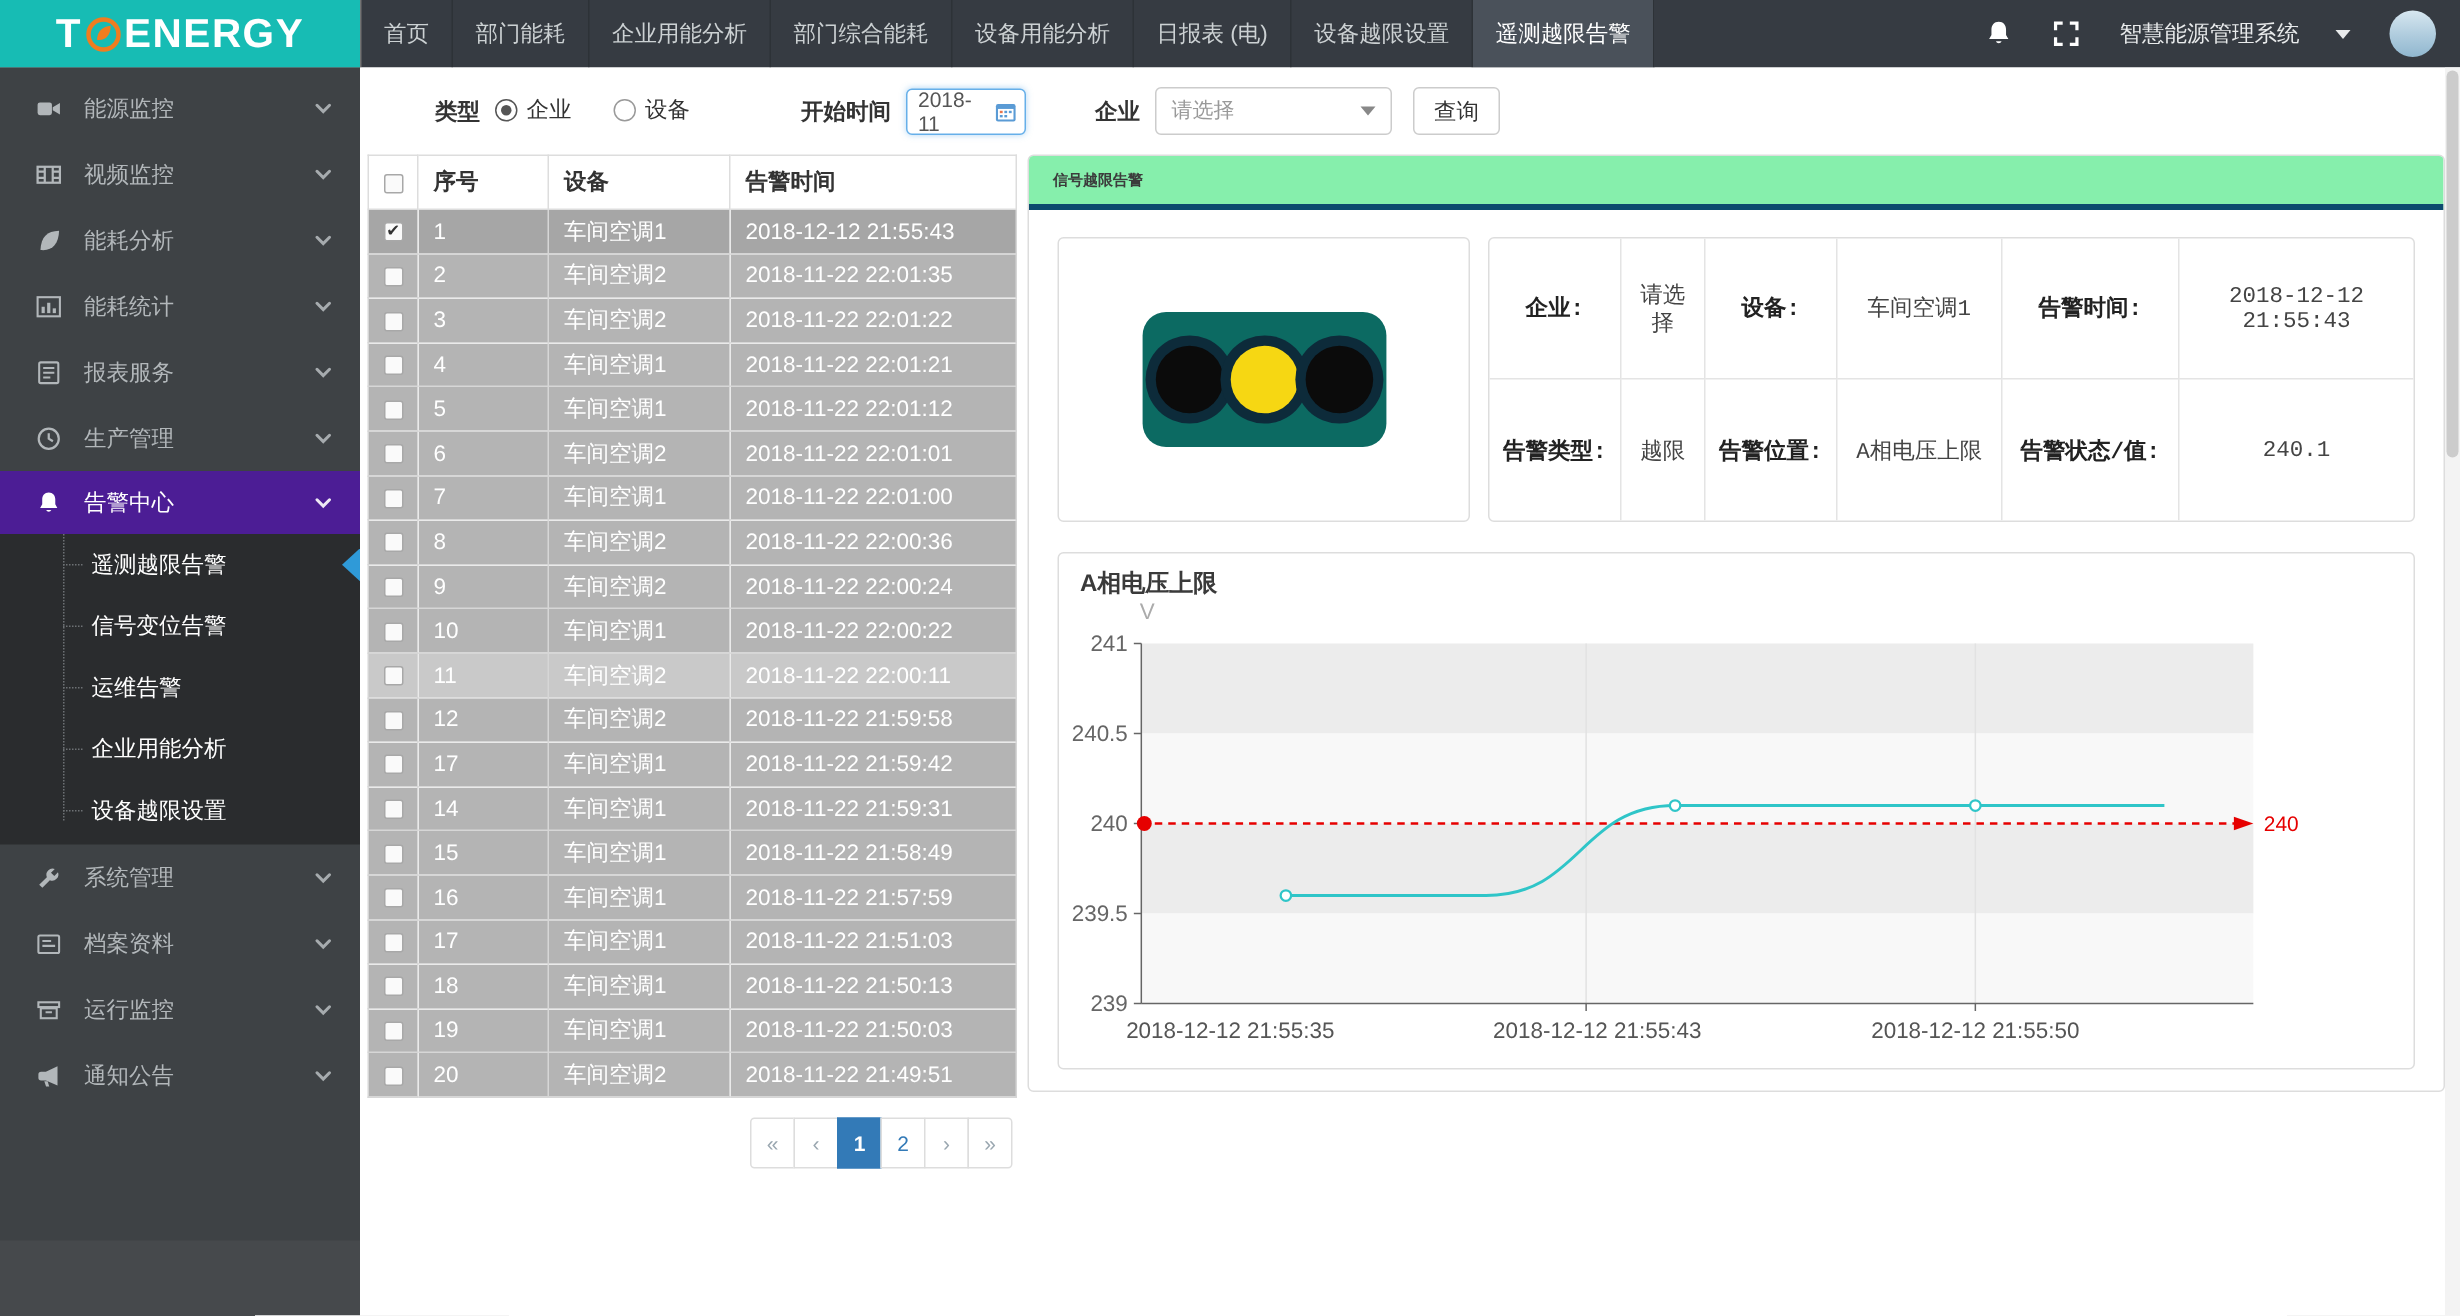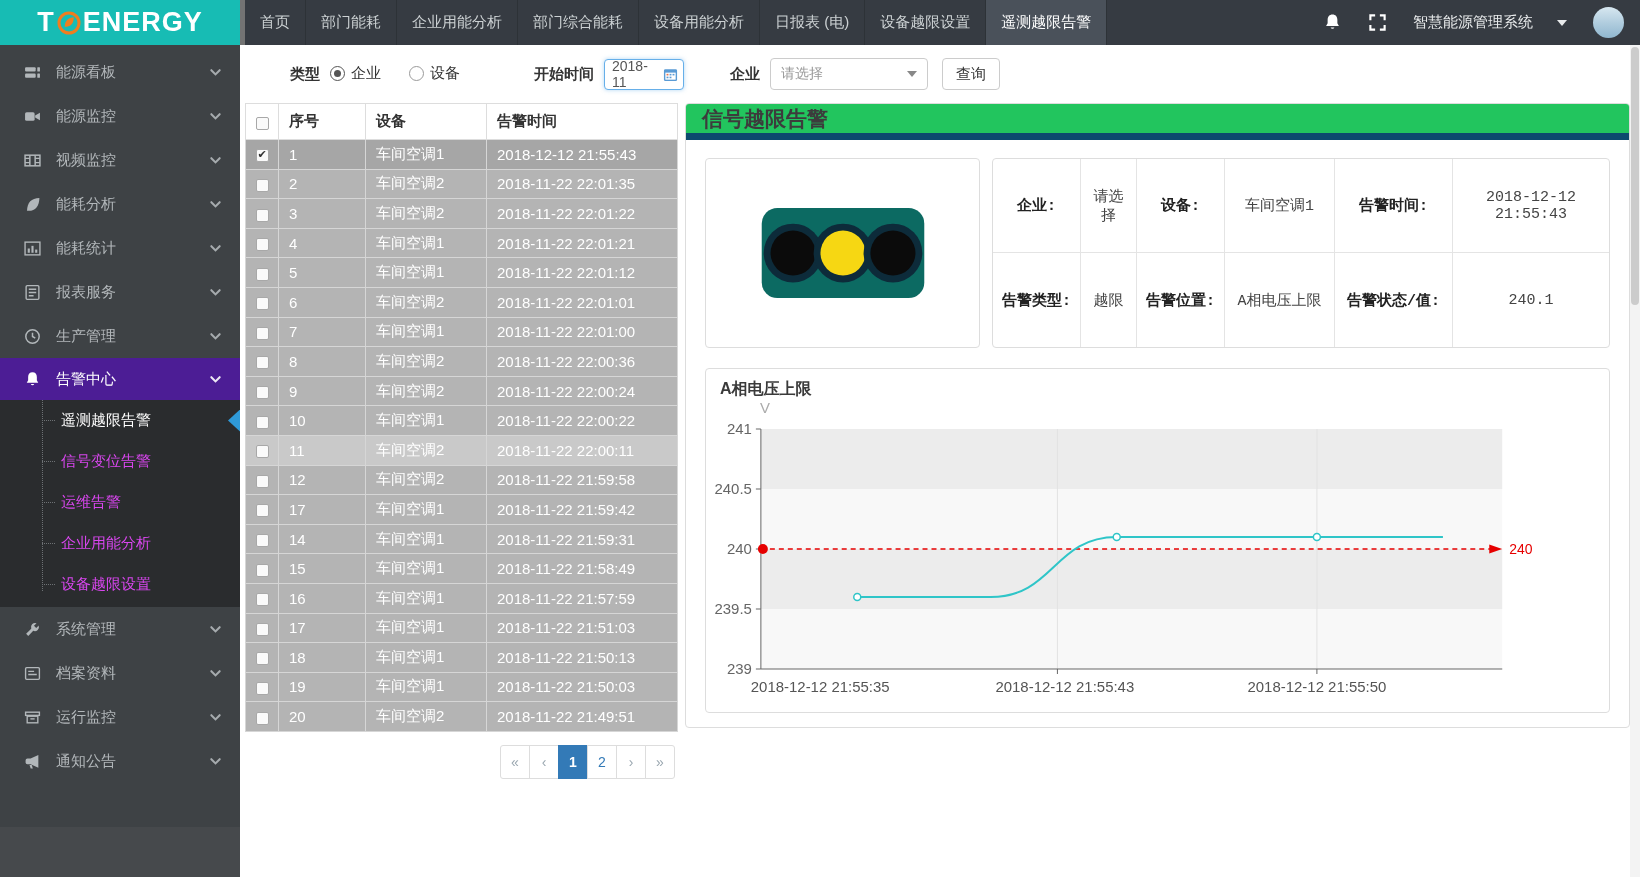--- a/index.html
+++ b/index.html
@@ -8,42 +8,42 @@
          font-family:"Liberation Sans", sans-serif; }
 
   
   .topbar { position:absolute; top:0; left:0; right:0; height:45px; background:#363b42; display:flex; align-items:stretch; }
   .logo { width:240px; background:#17bcb4; color:#fff; display:flex; align-items:center; justify-content:center;
           font-size:27px; font-weight:bold; letter-spacing:1px; flex:none; }
   .logo .badge { width:24px; height:24px; margin:0 2px; display:inline-flex; }
   .topnav { display:flex; align-items:stretch; }
   .nav-item { display:flex; align-items:center; padding:0 15px; color:#ccd1d3; font-size:15px;
               border-right:1px solid #2d3237; cursor:pointer; white-space:nowrap; }
-  .nav-item:first-child { border-left:5px solid #737373; }
+  .nav-item:first-child { border-left:1px solid #737373; }
   .nav-item.active { background:#4a515a; color:#fff; }
   .topbar-right { margin-left:auto; display:flex; align-items:center; gap:26px; padding-right:16px; color:#fff; }
   .tb-icon { width:19px; height:19px; display:inline-flex; color:#fff; cursor:pointer; }
   .tb-icon svg { width:100%; height:100%; }
   .sysmenu { display:flex; align-items:center; gap:24px; color:#e9ebec; font-size:15px; cursor:pointer; }
   .caret { width:0; height:0; border-left:5px solid transparent; border-right:5px solid transparent; border-top:6px solid #e9ebec; }
   .caret.gray { border-top-color:#888; }
   .avatar { width:31px; height:31px; border-radius:50%; background:linear-gradient(180deg,#d7e7f0 0%,#aecbdd 55%,#90b7cf 100%); cursor:pointer; }
 
   
   .sidebar { position:absolute; left:0; top:45px; width:240px; bottom:0; background:#3e4245; overflow:hidden; }
   #side-items { padding-top:5px; }
   .side-item { height:44px; display:flex; align-items:center; padding:0 18px 0 24px; color:#b2b7ba; font-size:15px; cursor:pointer; }
   .side-item .icn { width:17px; height:17px; margin-right:15px; display:inline-flex; flex:none; }
   .side-item .icn svg { width:100%; height:100%; }
   .side-item .chev { margin-left:auto; width:13px; height:13px; display:inline-flex; opacity:.9; }
   .side-group { background:#2a2c2e; }
   .side-group .side-item.head { background:#4c1d95; color:#fff; height:42px; }
   .submenu { position:relative; padding-bottom:2px; }
   .submenu::before { content:""; position:absolute; left:42px; top:0; bottom:16px; border-left:1px dotted #6d7174; }
-  .sub-item { height:41px; display:flex; align-items:center; padding-left:61px; color:#d946ef; font-size:15px; position:relative; cursor:pointer; }
+  .sub-item { height:41px; display:flex; align-items:center; padding-left:61px; color:#ffffff; font-size:15px; position:relative; cursor:pointer; }
   .sub-item::before { content:""; position:absolute; left:42px; width:13px; border-top:1px dotted #6d7174; }
   .sub-item.active { color:#fff; }
   .marker { position:absolute; right:0; top:50%; margin-top:-11px; width:12px; height:22px; background:#2f9ad8;
             clip-path:polygon(100% 0,100% 100%,0 50%); }
   .side-footer { position:absolute; left:0; right:0; bottom:0; height:50px; background:#46494c; }
 
   
   .main { position:absolute; left:240px; top:45px; right:0; bottom:0; background:#fff; }
   .filterbar { height:58px; display:flex; align-items:center; padding-left:50px; font-size:15px; color:#333; }
   .flabel { font-weight:bold; margin-right:10px; white-space:nowrap; }
@@ -80,22 +80,22 @@
   .pager { display:flex; justify-content:flex-end; margin-top:13px; padding-right:2px; }
   .pbtn { min-width:30px; height:34px; line-height:32px; text-align:center; background:#fff; border:1px solid #ddd;
           margin-left:-1px; color:#337ab7; font-size:14px; padding:0 8px; cursor:pointer; }
   .pbtn.arrow { color:#9aa7b0; }
   .pbtn.active { background:#337ab7; border-color:#337ab7; color:#fff; font-weight:bold; }
   .pbtn:first-child { border-radius:3px 0 0 3px; }
   .pbtn:last-child { border-radius:0 3px 3px 0; }
 
   
   .right-panel { margin-left:8px; width:945px; border:1px solid #ddd; border-radius:4px; background:#fff; overflow:hidden; }
-  .panel-header { height:36px; background:#22c55e; border-bottom:7px solid #0c4a6e; display:flex; align-items:center;
-                  padding-left:16px; font-weight:bold; font-size:21px; color:#3c3c3c; }
+  .panel-header { height:36px; background:#86efac; border-bottom:4px solid #0c4a6e; display:flex; align-items:center;
+                  padding-left:16px; font-weight:bold; font-size:10px; color:#3c3c3c; }
   .panel-body { padding:18px 19px 14px 19px; }
   .cards { display:flex; gap:12px; }
   .light-card { width:275px; height:190px; border:1px solid #ddd; border-radius:4px; display:flex; align-items:center; justify-content:center; flex:none; }
   .light-card svg { width:168px; height:94px; }
   .info-card { flex:1; height:190px; border:1px solid #ddd; border-radius:4px; display:grid;
                grid-template-columns:88px 56px 88px 110px 118px 1fr; grid-auto-rows:1fr; overflow:hidden;font-family:Liberation Mono, monospace; }
   .icell { display:flex; align-items:center; justify-content:center; font-size:15px; color:#444; padding:0 6px; text-align:center; }
   .icell.lab { font-weight:bold; color:#222; }
   .icell.b-r { border-right:1px solid #e4e4e4; }
   .icell.b-b { border-bottom:1px solid #e4e4e4; }
@@ -149,36 +149,20 @@
       <span class="sysmenu">
         <span>智慧能源管理系统</span>
         <i class="caret"></i>
       </span>
       <span class="avatar"></span>
     </div>
   </header>
 
   <aside class="sidebar">
     <div id="side-items">
-        <div class="side-item">
-          <span class="icn">
-            <svg viewBox="0 0 16 16" fill="currentColor">
-              <rect x="1" y="3" width="10" height="4" rx="1"></rect>
-              <rect x="1" y="9" width="10" height="4" rx="1"></rect>
-              <rect x="12.5" y="3" width="2.5" height="4" rx="0.5"></rect>
-              <rect x="12.5" y="9" width="2.5" height="4" rx="0.5"></rect>
-            </svg>
-          </span>
-          <span>能源看板</span>
-          <span class="chev">
-            <svg viewBox="0 0 14 14" fill="none" stroke="currentColor" stroke-width="2.2" stroke-linecap="round">
-              <path d="M2.5 4.5L7 9l4.5-4.5"></path>
-            </svg>
-          </span>
-        </div>
         <div class="side-item">
           <span class="icn">
             <svg viewBox="0 0 16 16" fill="currentColor">
               <rect x="1" y="4" width="9" height="8" rx="1.5"></rect>
               <path d="M10.5 7l4.5-2.6v7.2L10.5 9z"></path>
             </svg>
           </span>
           <span>能源监控</span>
           <span class="chev">
             <svg viewBox="0 0 14 14" fill="none" stroke="currentColor" stroke-width="2.2" stroke-linecap="round">

